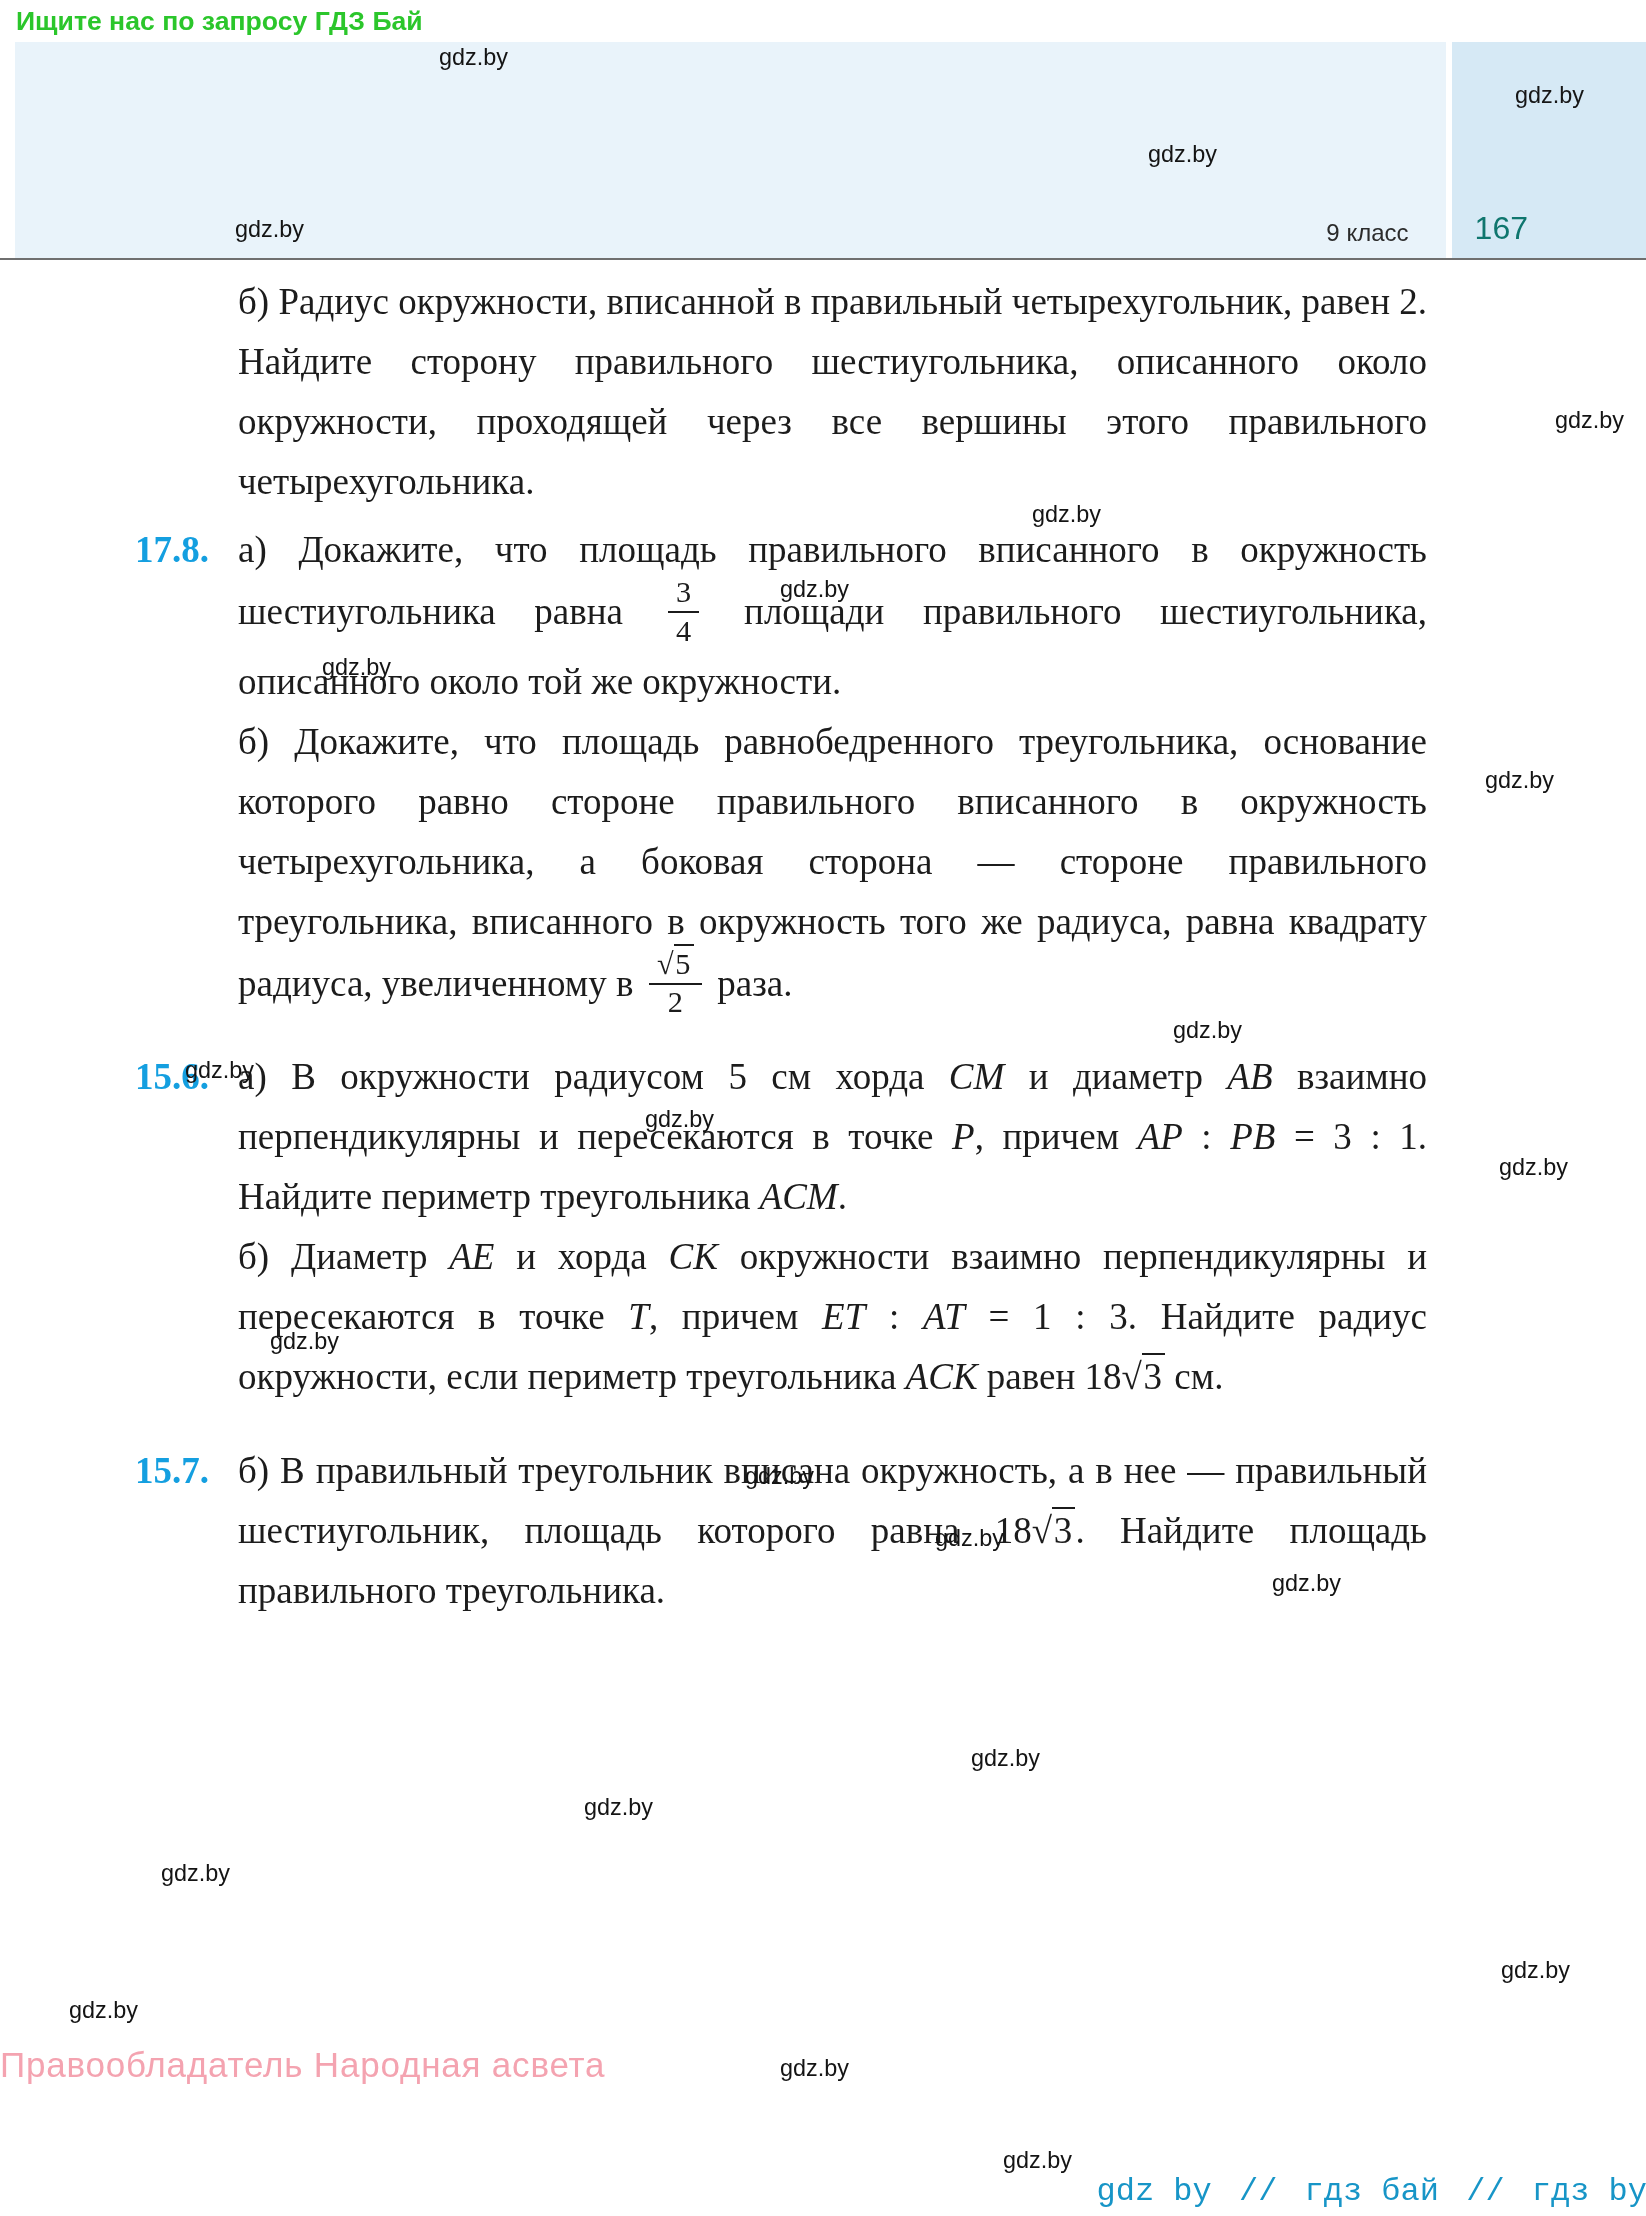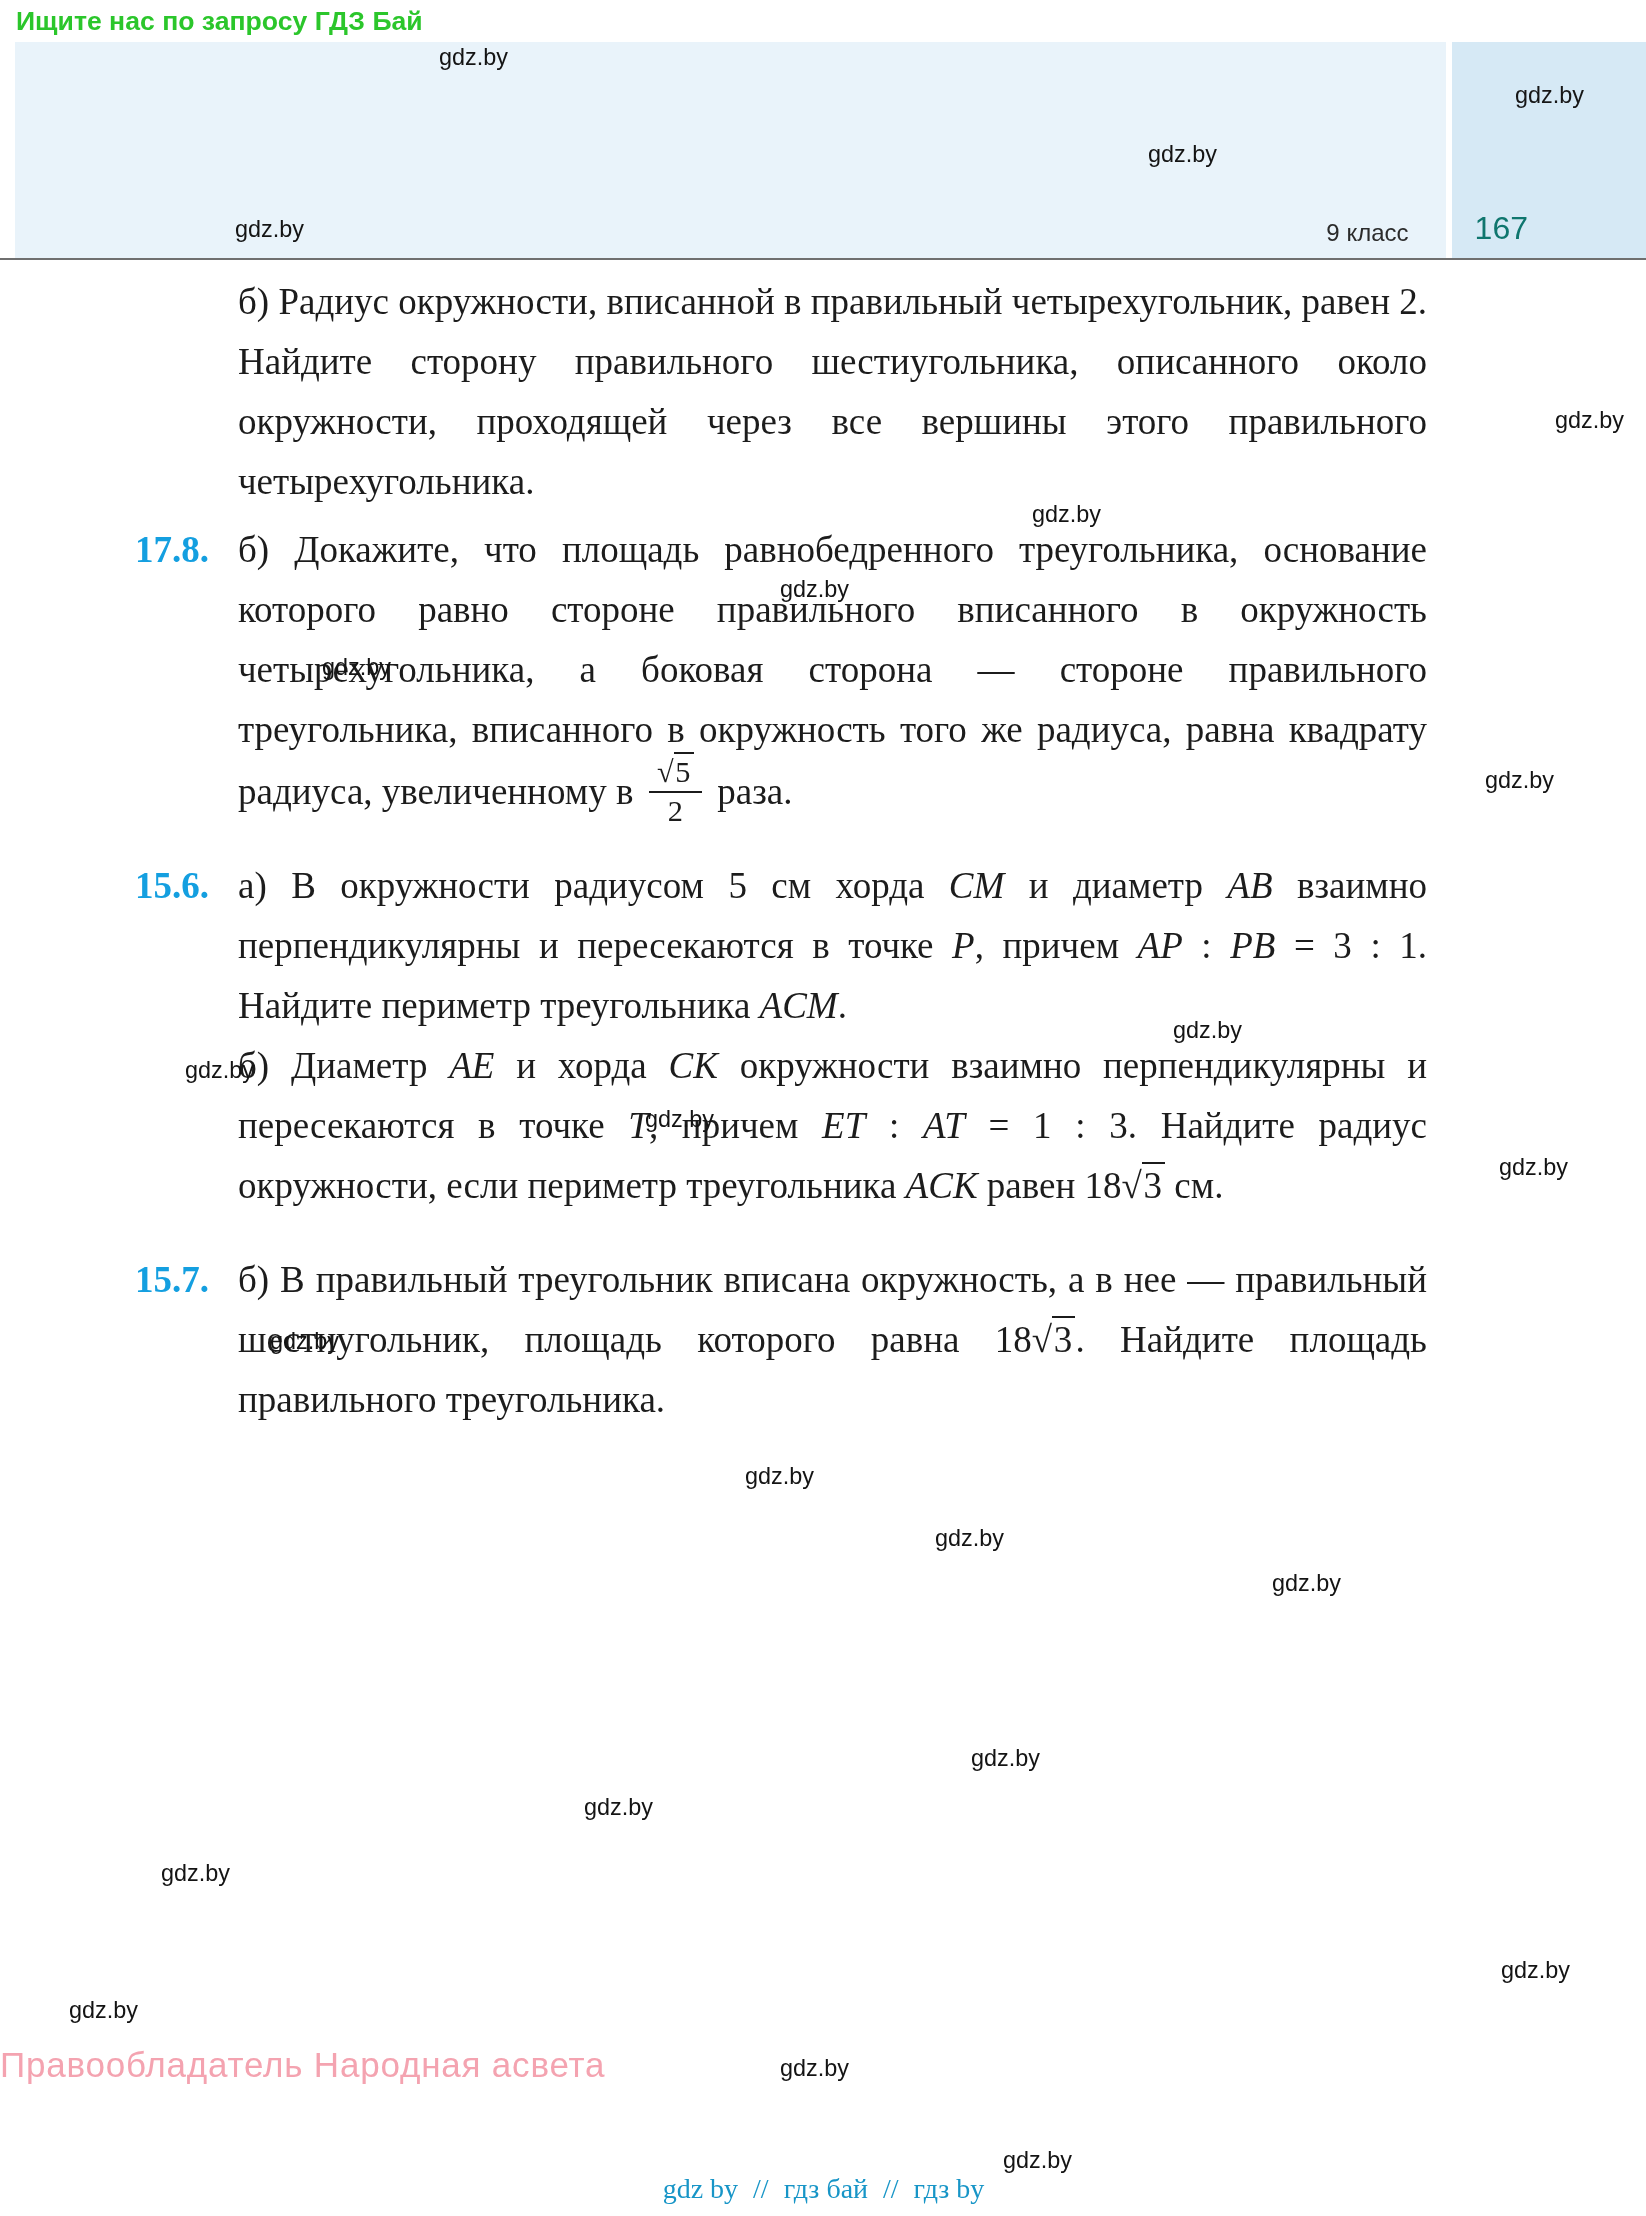--- a/index.html
+++ b/index.html
@@ -60,22 +60,22 @@
   .wm {
     position:absolute; font-family:"Liberation Sans", sans-serif;
     font-size:23.4px; color:#141414; white-space:nowrap;
   }
   .copyright {
     position:absolute; top:2045px; left:0; width:100%; 
     font-family:"Liberation Sans", sans-serif; font-size:35px; letter-spacing:0.8px;
     color:var(--copyright,#f4a3b0);
   }
   .footer-links {
-    position:absolute; top:2173px; left:0; width:100%; text-align:center;
-    font-family:Liberation Serif, serif; font-size:28px;
+    position:absolute; top:2173px; left:0; width:100%; text-align:right;
+    font-family:Liberation Mono, monospace; font-size:32px;
     color:var(--links,#1795c7);
   }
   .footer-links .sep { color:#1795c7; padding:0 8px; }
   .footer-links .flink { cursor:pointer; }
 </style>
 </head>
 <body>
 
 <div class="page">
 
@@ -89,20 +89,21 @@
     <span class="pagenum">167</span>
   </div>
   <div class="band-underline"></div>
 
   <div class="content">
 
     <p class="para"><span>б) Радиус окружности, вписанной в правильный четырехугольник, равен 2. Найдите сторону правильного шестиугольника, описанного около окружности, проходящей через все вершины этого правильного четырехугольника.</span></p>
 
     <div class="problem">
       <span class="pnum">17.8.</span>
+      <p class="para"><span>а) Докажите, что площадь правильного вписанного в окружность шестиугольника равна </span><span class="frac"><span class="num">3</span><span class="den">4</span></span><span> площади правильного шестиугольника, описанного около той же окружности.</span></p>
       <p class="para"><span>б) Докажите, что площадь равнобедренного треугольника, основание которого равно стороне правильного вписанного в окружность четырехугольника, а боковая сторона — стороне правильного треугольника, вписанного в окружность того же радиуса, равна квадрату радиуса, увеличенному в </span><span class="frac"><span class="num"><span class="sqrt">√<span class="rad">5</span></span></span><span class="den">2</span></span><span> раза.</span></p>
     </div>
 
     <div class="problem gap-md">
       <span class="pnum">15.6.</span>
       <p class="para"><span>а) В окружности радиусом 5 см хорда </span><i class="mvar">CM</i><span> и диаметр </span><i class="mvar">AB</i><span> взаимно перпендикулярны и пересекаются в точке </span><i class="mvar">P</i><span>, причем </span><i class="mvar">AP</i><span> : </span><i class="mvar">PB</i><span> = 3 : 1. Найдите периметр треугольника </span><i class="mvar">ACM</i><span>.</span></p>
       <p class="para"><span>б) Диаметр </span><i class="mvar">AE</i><span> и хорда </span><i class="mvar">CK</i><span> окружности взаимно перпендикулярны и пересекаются в точке </span><i class="mvar">T</i><span>, причем </span><i class="mvar">ET</i><span> : </span><i class="mvar">AT</i><span> = 1 : 3. Найдите радиус окружности, если периметр треугольника </span><i class="mvar">ACK</i><span> равен 18</span><span class="sqrt">√<span class="rad">3</span></span><span> см.</span></p>
     </div>
 
     <div class="problem gap-lg">

